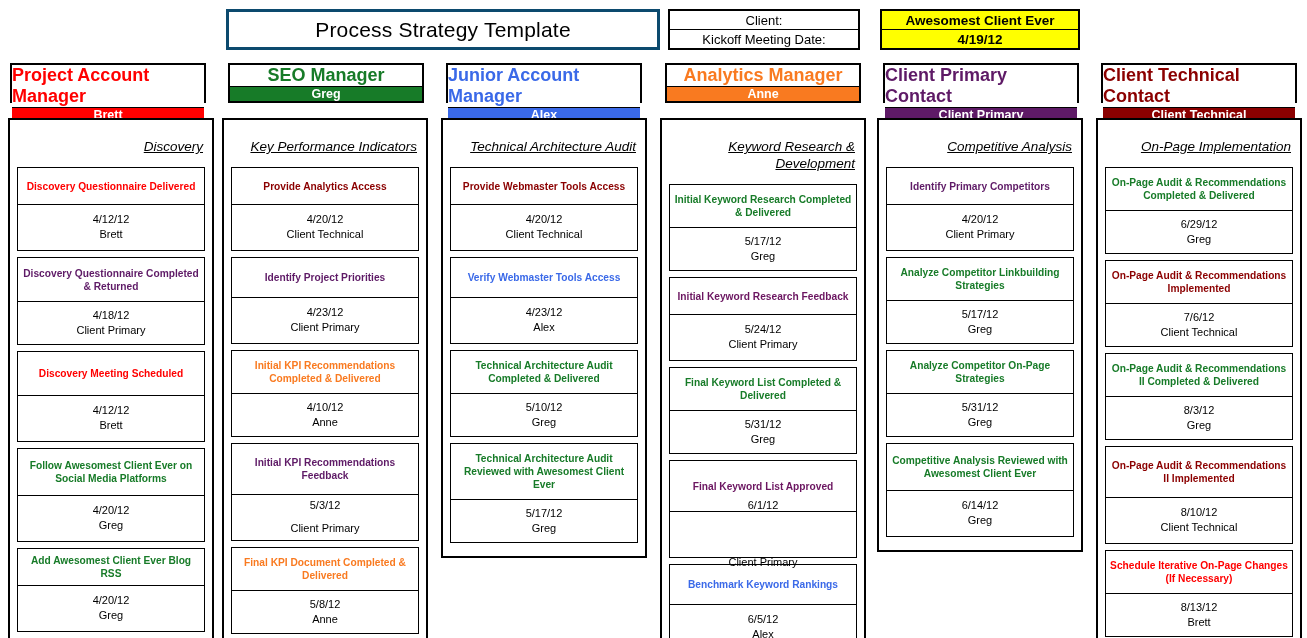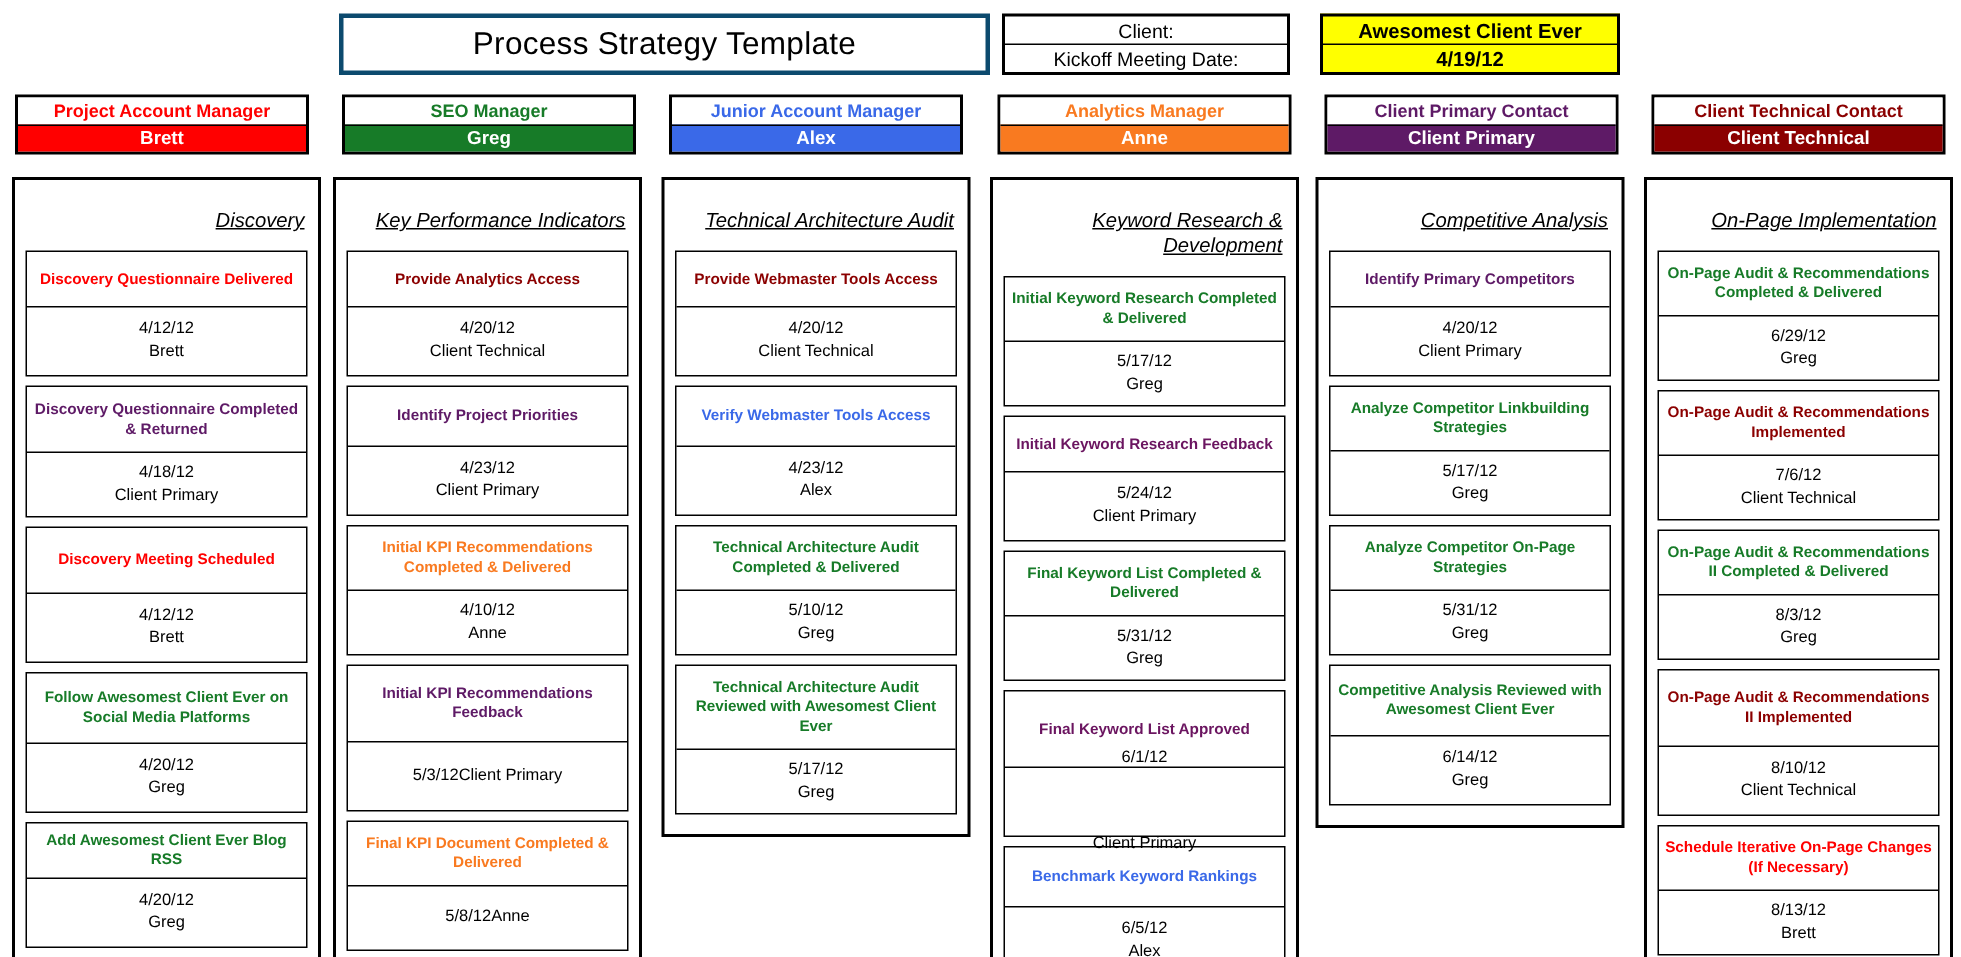--- a/index.html
+++ b/index.html
@@ -91,21 +91,21 @@
     box-sizing: border-box;
     background: #fff;
     display: flex;
     flex-direction: column;
   }
   .role .role-title {
     flex: 1;
     display: flex;
     align-items: center;
     justify-content: center;
-    font-size: 12px;
+    font-size: 18px;
     font-weight: bold;
     background: #fff;
   }
   .role .role-name {
     flex: 1;
     display: flex;
     align-items: center;
     justify-content: center;
     font-size: 12.5px;
     font-weight: bold;
@@ -262,28 +262,28 @@
       </div>
       <div class="task">
         <div class="task-name" style="color: rgb(249, 122, 32); height: 32px; display: flex; align-items: center; justify-content: center;">Initial KPI Recommendations Completed &amp; Delivered</div>
         <div class="task-meta" style="height: 35px; display: flex; flex-direction: column; align-items: center; justify-content: center;">
           <span>4/10/12</span>
           <span class="who">Anne</span>
         </div>
       </div>
       <div class="task">
         <div class="task-name" style="color: rgb(94, 26, 102); height: 40px; display: flex; align-items: center; justify-content: center;">Initial KPI Recommendations Feedback</div>
-        <div class="task-meta" style="height: 38px; display: flex; flex-direction: row; align-items: center; justify-content: center;">
+        <div class="task-meta" style="height: 38px; display: flex; flex-direction: column; align-items: center; justify-content: space-between;">
           <span>5/3/12</span>
           <span class="who">Client Primary</span>
         </div>
       </div>
       <div class="task">
         <div class="task-name" style="color: rgb(249, 122, 32); height: 32px; display: flex; align-items: center; justify-content: center;">Final KPI Document Completed &amp; Delivered</div>
-        <div class="task-meta" style="height: 35px; display: flex; flex-direction: row; align-items: center; justify-content: center;">
+        <div class="task-meta" style="height: 35px; display: flex; flex-direction: column; align-items: center; justify-content: center;">
           <span>5/8/12</span>
           <span class="who">Anne</span>
         </div>
       </div>
     </div>
     <div class="col" style="left: 441px;">
       <div class="col-title">Technical Architecture Audit</div>
       <div class="task">
         <div class="task-name" style="color: rgb(139, 0, 0); height: 26px; display: flex; align-items: center; justify-content: center;">Provide Webmaster Tools Access</div>
         <div class="task-meta" style="height: 38px; display: flex; flex-direction: column; align-items: center; justify-content: center;">

